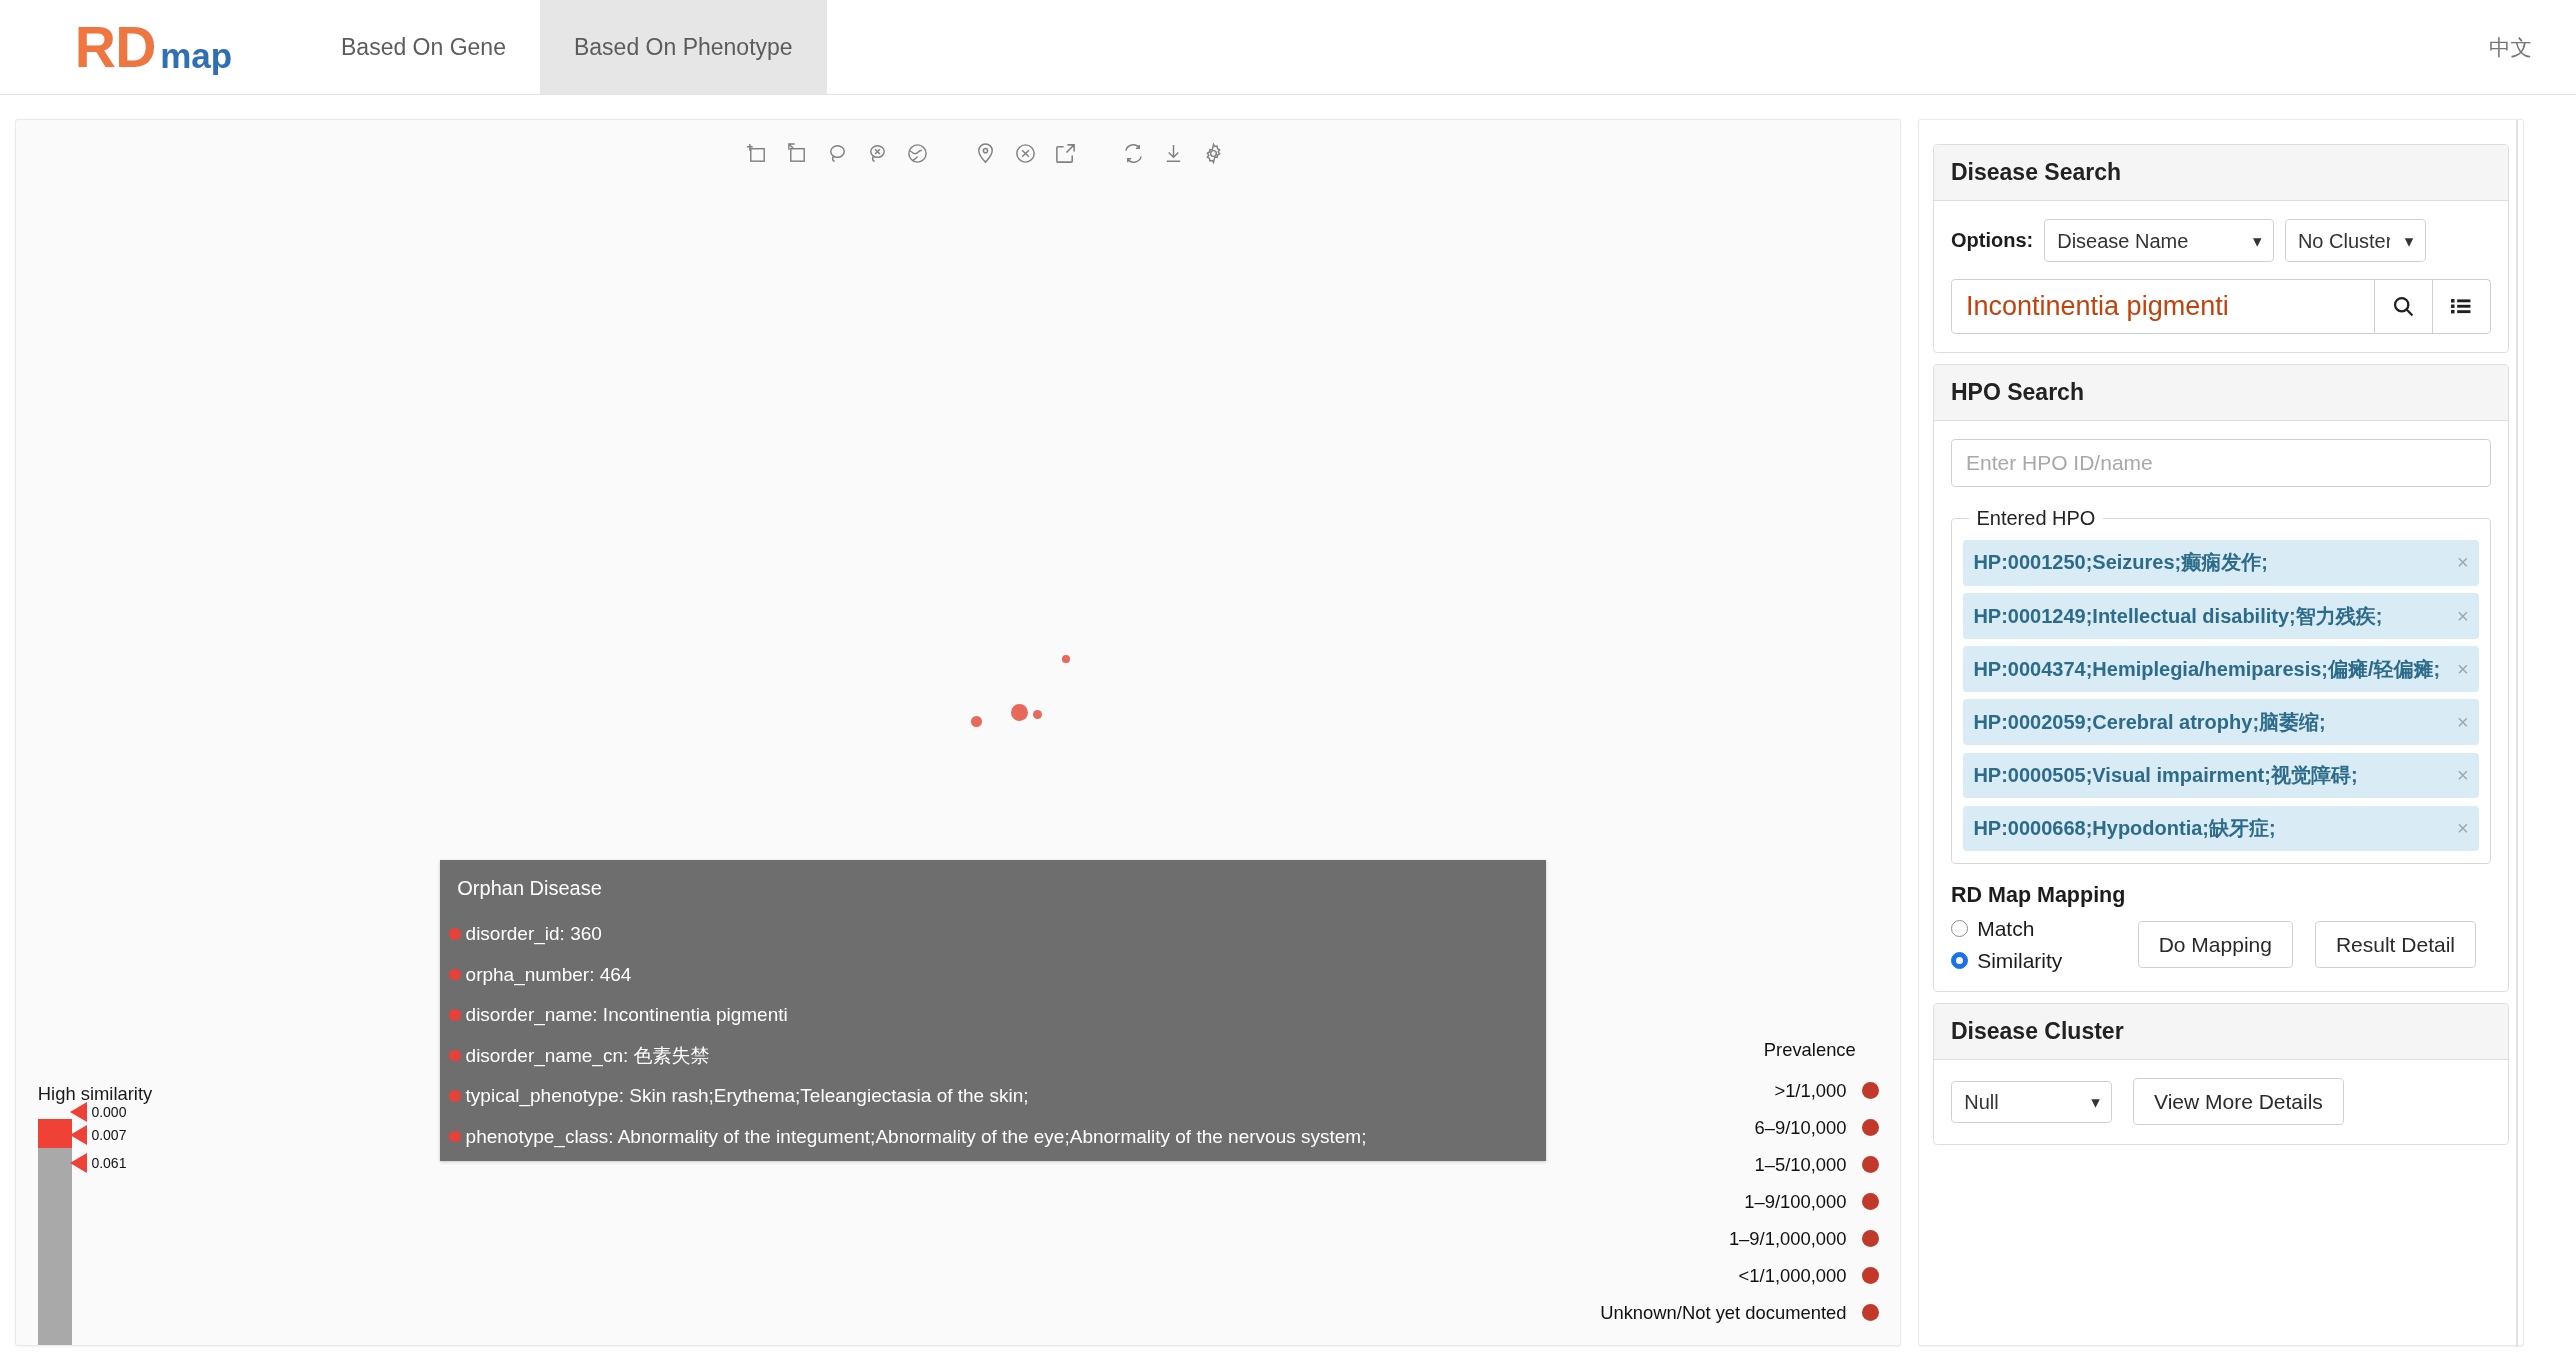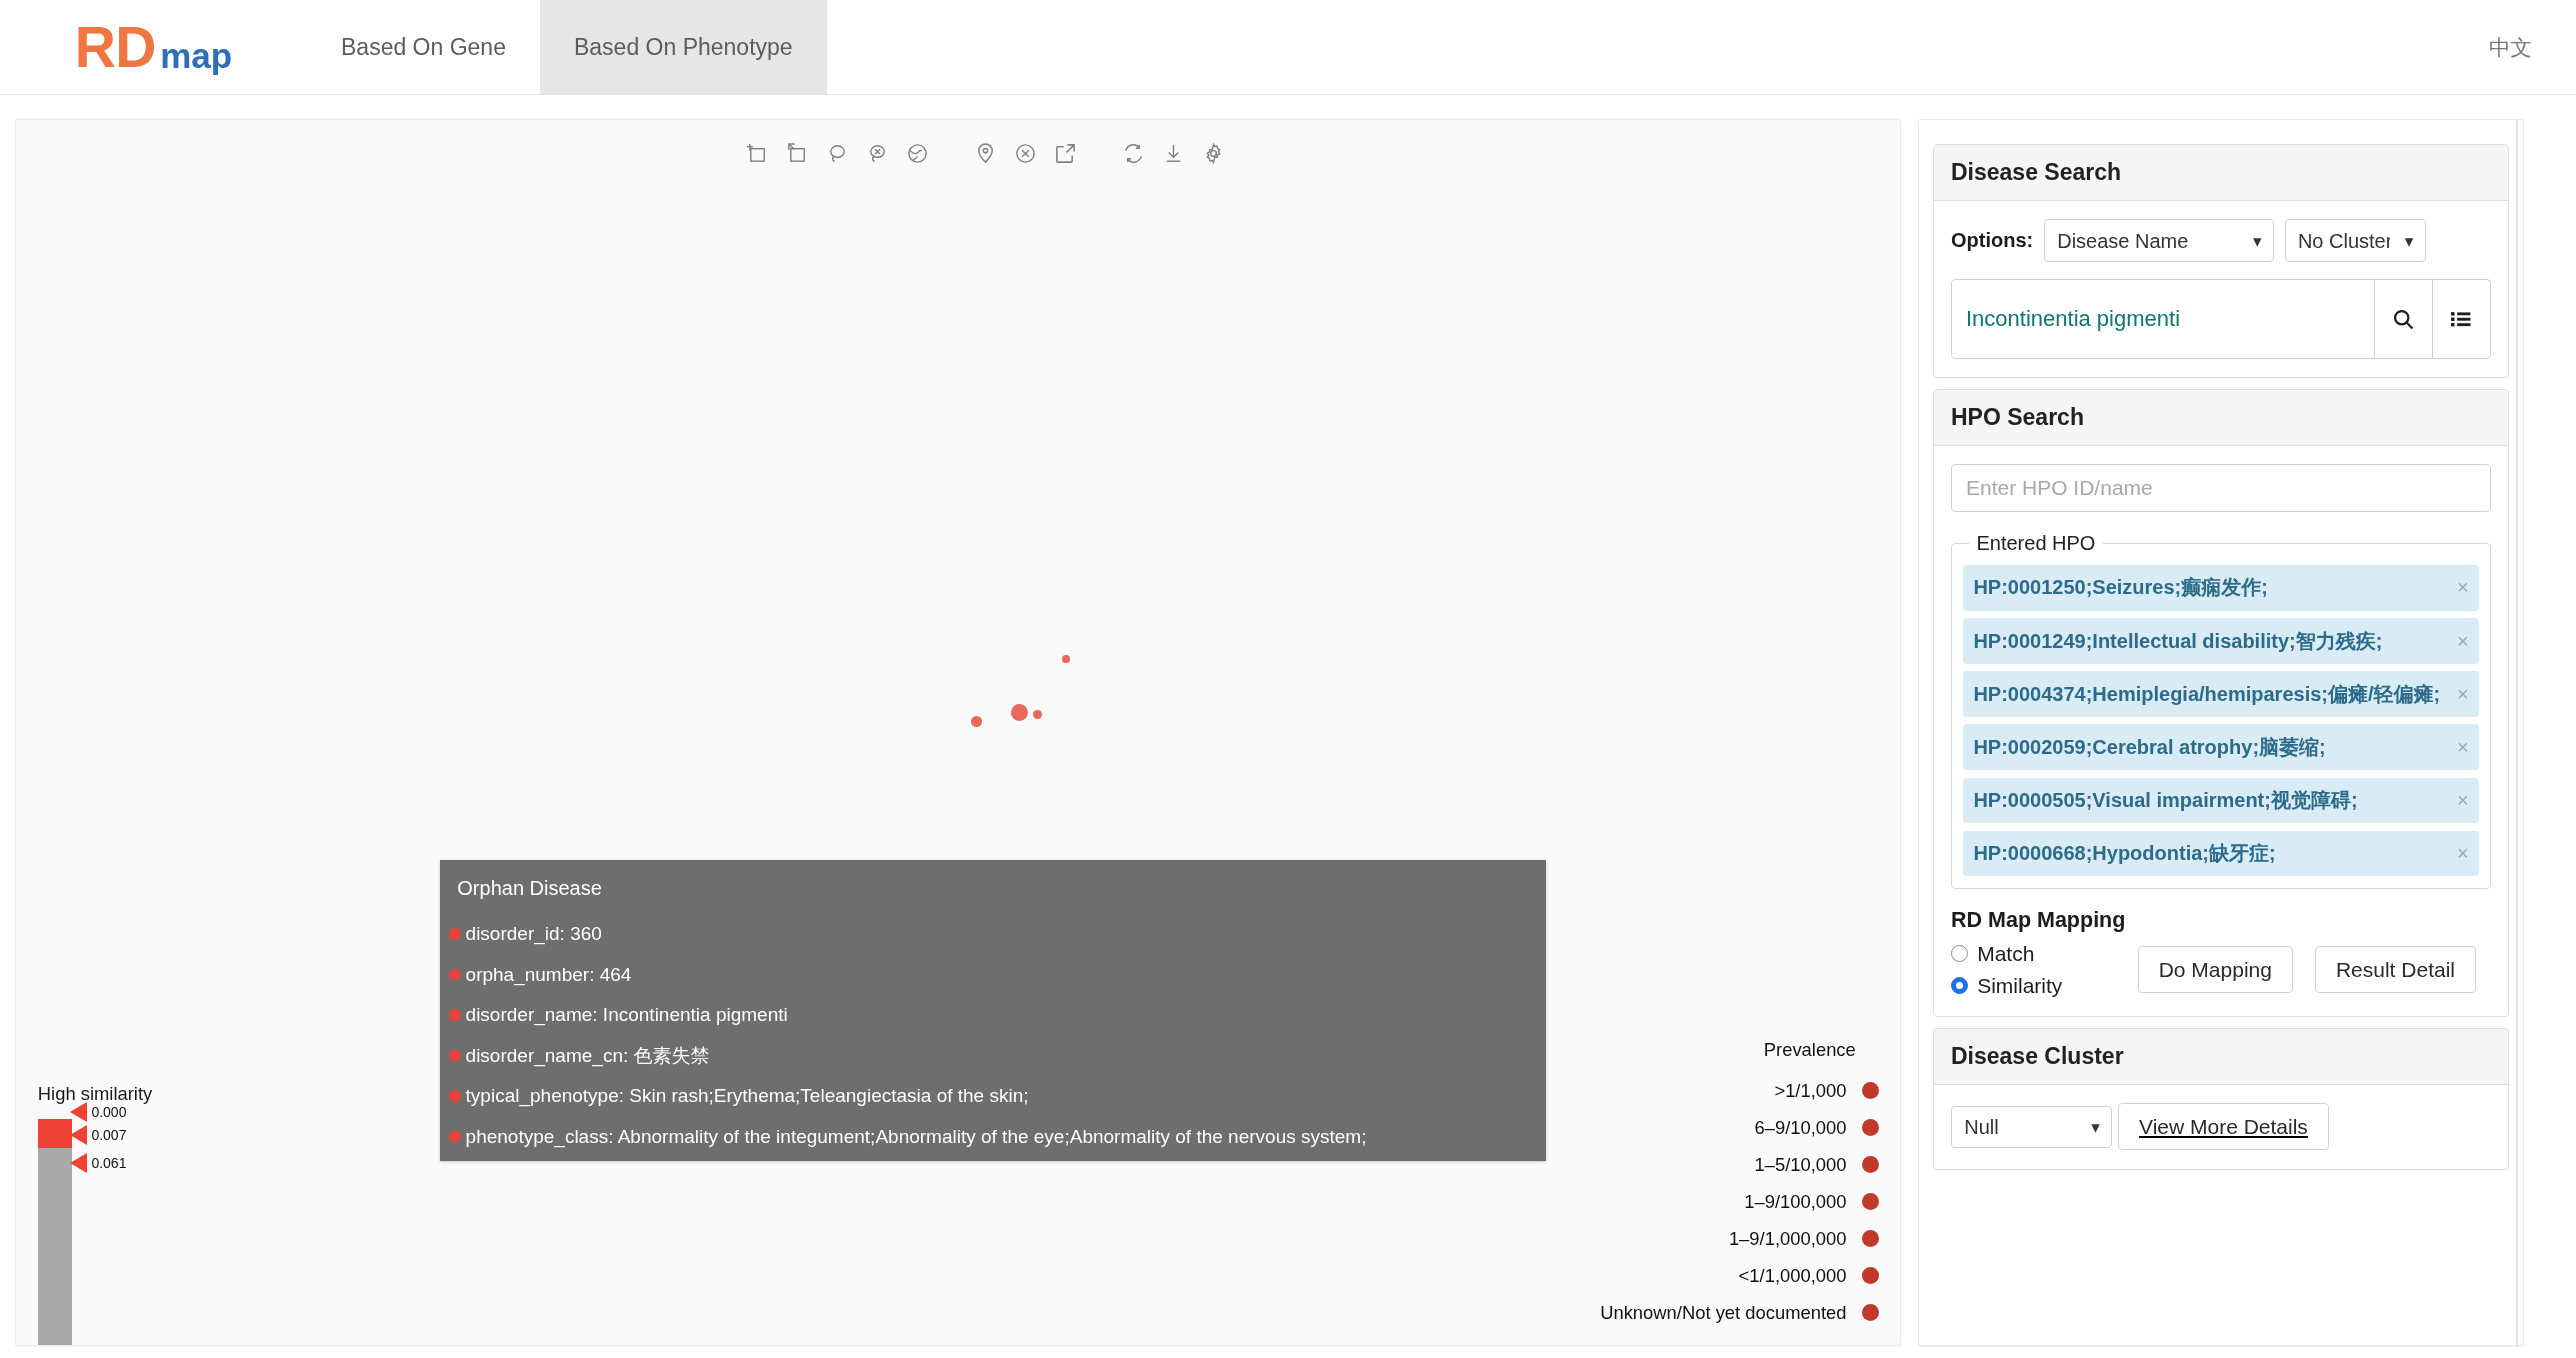--- a/index.html
+++ b/index.html
@@ -182,23 +182,23 @@
   .sel-wrap { position: relative; display: inline-block; }
   .sel-chev {
     position: absolute; right: 12.3px; top: 50%; transform: translateY(-50%);
     pointer-events: none; color: #333333; font-size: 17px; line-height: 1;
   }
   .row-searchbar { display: flex; margin-top: 17px; }
   .txtinput {
     flex: 1 1 auto;
     border: 0.8px solid #cfcfcf; border-radius: 4.6px 0 0 4.6px;
     background: #ffffff;
-    font-size: 22px; color: #0f766e;
+    font-size: 27px; color: #c2410c;
     font-family: "Liberation Sans", sans-serif;
-    padding: 26px 14px;
+    padding: 11px 14px;
     min-width: 0;
   }
   .iconbtn {
     width: 58px;
     border: 0.8px solid #cfcfcf;
     border-left: none;
     background: #ffffff;
     display: flex; align-items: center; justify-content: center;
     cursor: pointer;
   }
@@ -262,21 +262,21 @@
     border: 0.8px solid #cfcfcf; border-radius: 4.6px;
     background: #ffffff;
     font-size: 21px; color: #2a2a2a;
     font-family: "Liberation Sans", sans-serif;
     padding: 10.7px 20px;
     cursor: pointer; white-space: nowrap;
   }
   .mapping-btns { display: flex; align-items: center; gap: 22px; margin-left: 10.7px; }
 
   
-  .cluster-row { display: flex; align-items: center; gap: 6px; text-decoration: underline; }
+  .cluster-row { display: flex; align-items: center; gap: 21px; }
 </style>
 </head>
 <body>
 
 <div id="navbar">
   <div id="brand">
     <span class="rd">RD</span>
       <span class="map">map</span>
   </div>
   <div class="navtab">Based On Gene</div>

